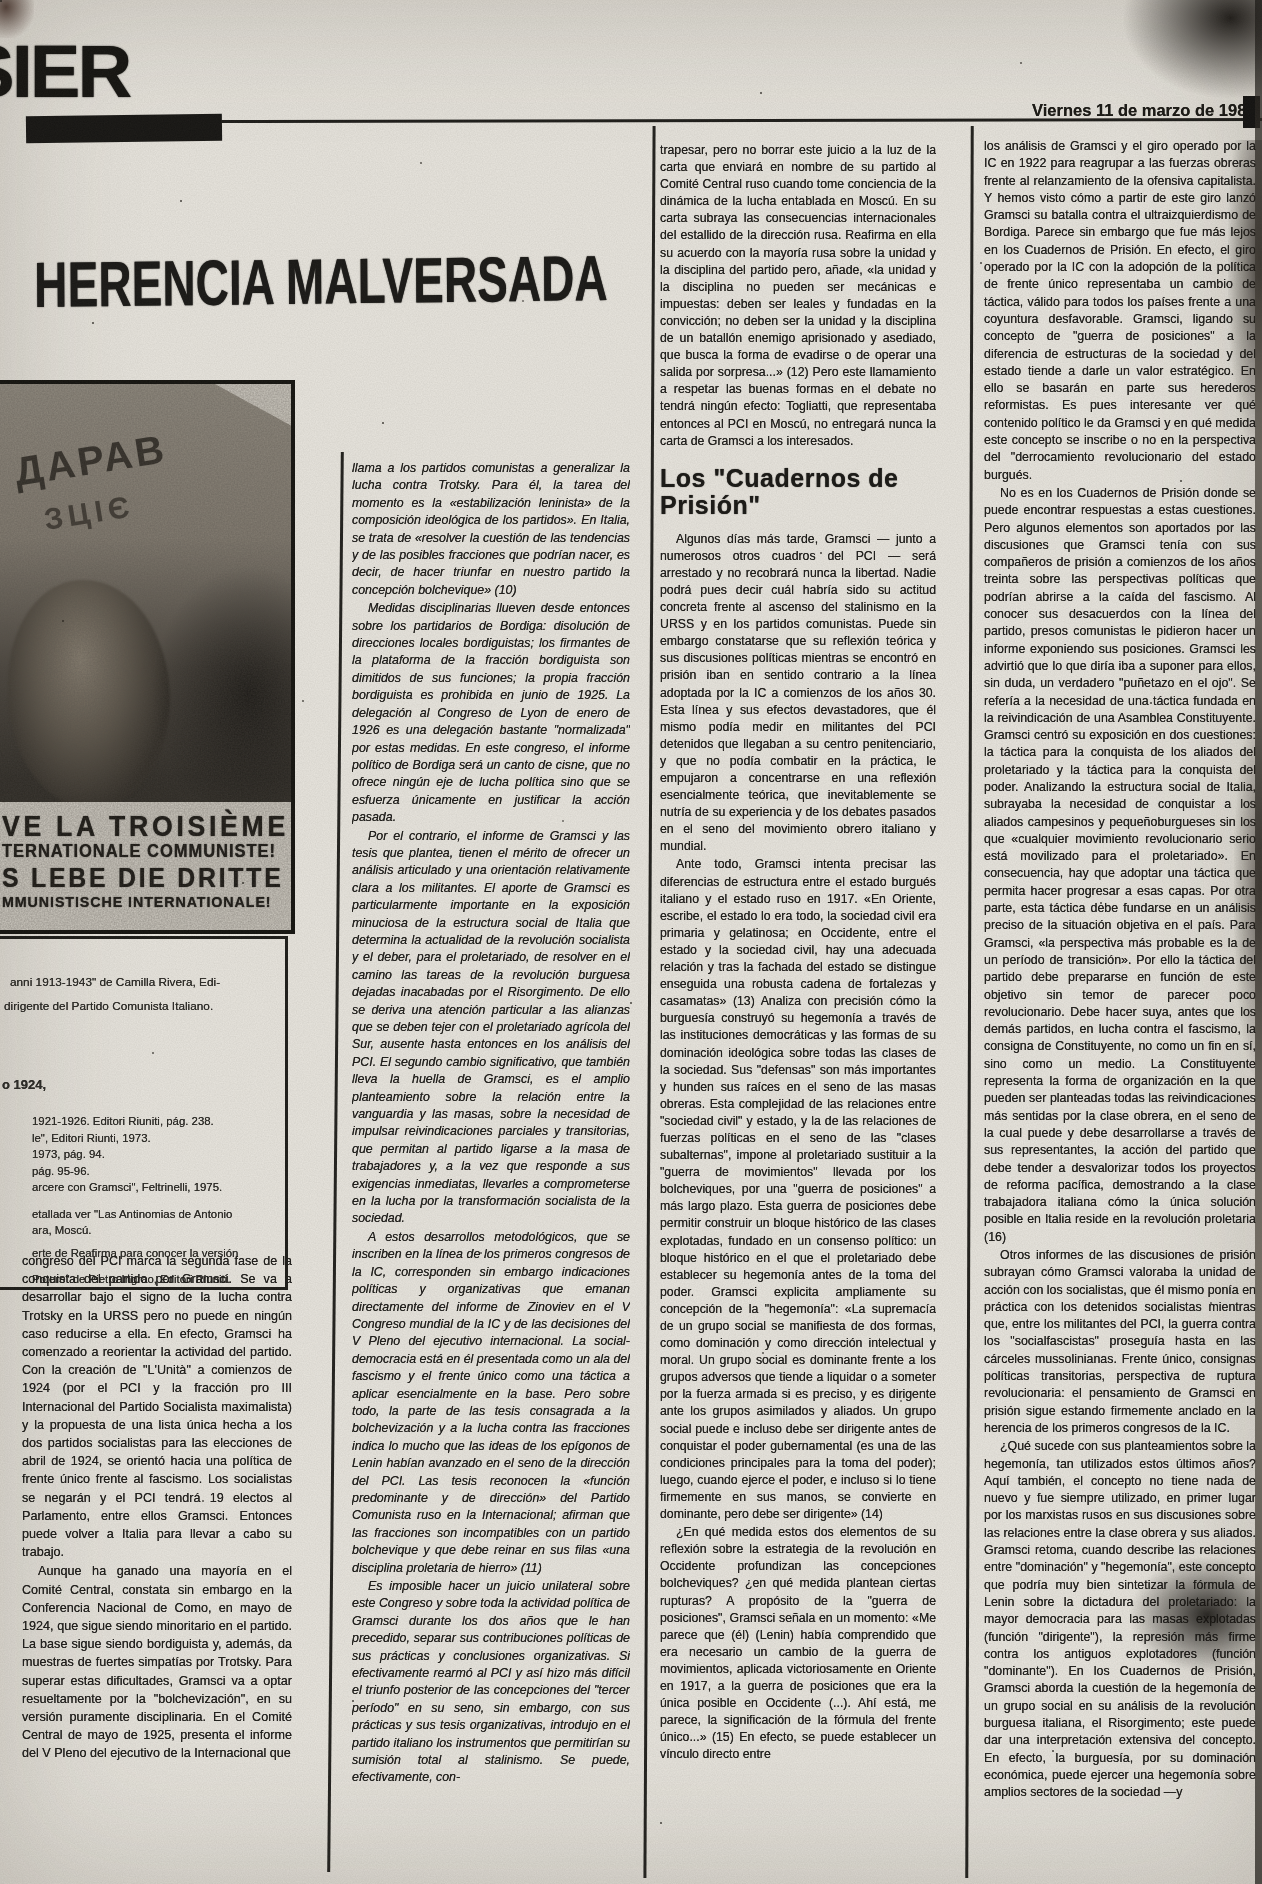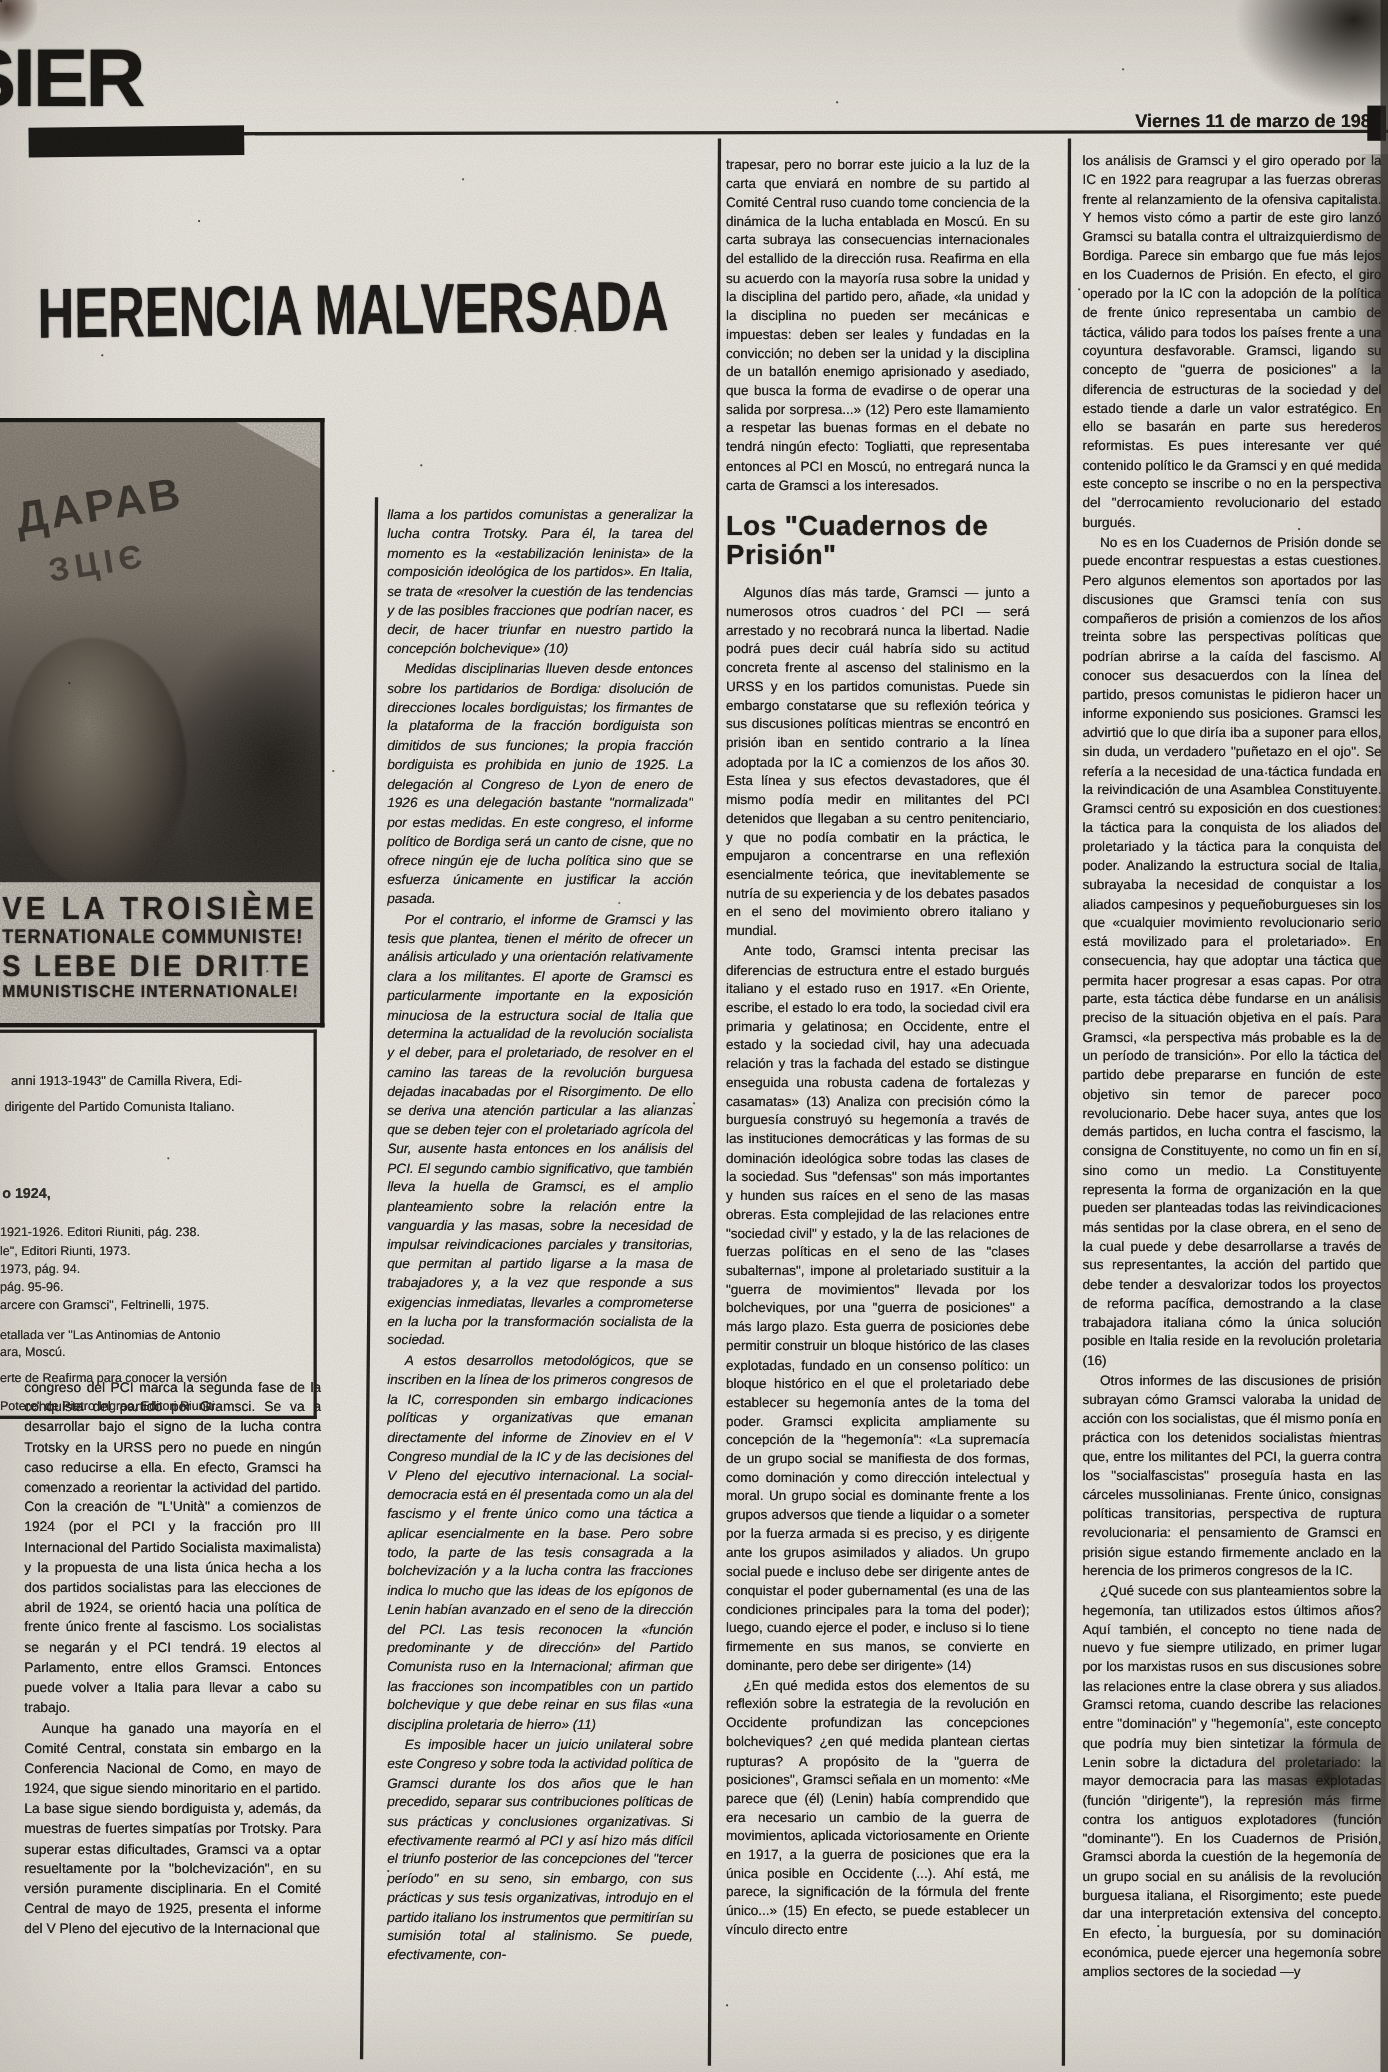--- a/index.html
+++ b/index.html
@@ -59,21 +59,21 @@
   
   .caption-box{
     position:absolute;left:0;top:936px;width:288px;height:354px;box-sizing:border-box;
     border-top:3px solid #1c1b18;border-right:3px solid #1c1b18;border-bottom:3px solid #1c1b18;
     font-size:11.8px;color:#2b2a26;
   }
   .cap1{position:absolute;left:10px;top:36px;white-space:nowrap;}
   .cap2{position:absolute;left:4px;top:60px;white-space:nowrap;}
   .cap3{position:absolute;left:2px;top:138px;font-weight:bold;font-size:13px;}
   .biblio{position:absolute;left:0;top:174px;width:282px;line-height:16.5px;font-size:11.4px;}
-  .biblio div{white-space:nowrap;overflow:hidden;}
+  .biblio div{white-space:nowrap;overflow:hidden;padding-left:32px;}
   
   .col{position:absolute;text-align:justify;overflow:hidden;}
   .col p{margin:0 0 1px 0;text-indent:16px;}
   .col p.noindent{text-indent:0;}
   .colA{left:22px;top:1252px;width:270px;height:572px;font-size:12.6px;line-height:18.2px;}
   .colB{left:352px;top:460px;width:278px;height:1412px;font-size:12.4px;line-height:17.4px;font-style:italic;}
   .colC{left:660px;top:142px;width:276px;height:1736px;font-size:12.3px;line-height:17.1px;}
   .colD{left:984px;top:138px;width:272px;height:1740px;font-size:12.4px;line-height:17.3px;}
   .section-heading{
     font-size:25px;font-weight:bold;line-height:27px;margin:15px 0 12px 0;

